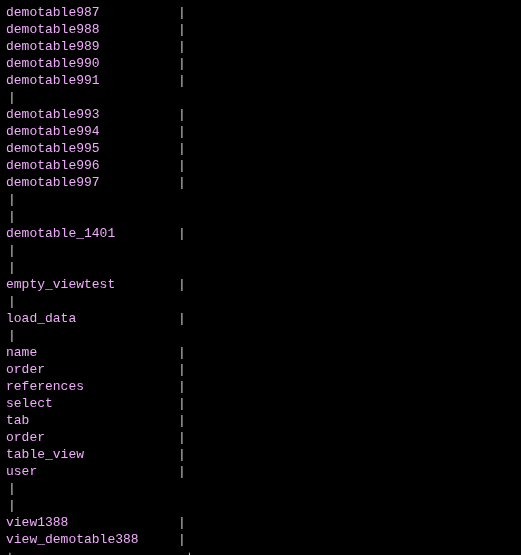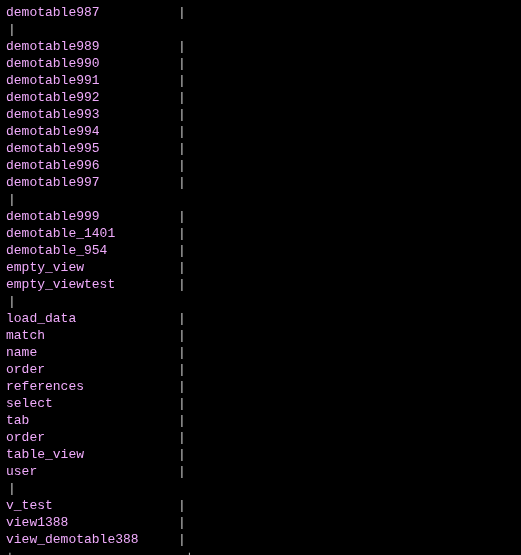--- a/index.html
+++ b/index.html
@@ -37,45 +37,45 @@
     }
     .divider-row {
       color: #c8c8c8;
     }
   </style>
 </head>
 <body>
 
 <div class="table-list">
 <div class="table-row"><span class="col-name">demotable987</span><span class="col-sep">|</span></div>
-    <div class="table-row"><span class="col-sep">|</span></div>
+    <div class="table-row"><span class="col-name">demotable988</span><span class="col-sep">|</span></div>
     <div class="table-row"><span class="col-name">demotable989</span><span class="col-sep">|</span></div>
     <div class="table-row"><span class="col-name">demotable990</span><span class="col-sep">|</span></div>
     <div class="table-row"><span class="col-name">demotable991</span><span class="col-sep">|</span></div>
-    <div class="table-row"><span class="col-name">demotable992</span><span class="col-sep">|</span></div>
+    <div class="table-row"><span class="col-sep">|</span></div>
     <div class="table-row"><span class="col-name">demotable993</span><span class="col-sep">|</span></div>
     <div class="table-row"><span class="col-name">demotable994</span><span class="col-sep">|</span></div>
     <div class="table-row"><span class="col-name">demotable995</span><span class="col-sep">|</span></div>
     <div class="table-row"><span class="col-name">demotable996</span><span class="col-sep">|</span></div>
     <div class="table-row"><span class="col-name">demotable997</span><span class="col-sep">|</span></div>
     <div class="table-row"><span class="col-sep">|</span></div>
-    <div class="table-row"><span class="col-name">demotable999</span><span class="col-sep">|</span></div>
+    <div class="table-row"><span class="col-sep">|</span></div>
     <div class="table-row"><span class="col-name">demotable_1401</span><span class="col-sep">|</span></div>
-    <div class="table-row"><span class="col-name">demotable_954</span><span class="col-sep">|</span></div>
-    <div class="table-row"><span class="col-name">empty_view</span><span class="col-sep">|</span></div>
+    <div class="table-row"><span class="col-sep">|</span></div>
+    <div class="table-row"><span class="col-sep">|</span></div>
     <div class="table-row"><span class="col-name">empty_viewtest</span><span class="col-sep">|</span></div>
     <div class="table-row"><span class="col-sep">|</span></div>
     <div class="table-row"><span class="col-name">load_data</span><span class="col-sep">|</span></div>
-    <div class="table-row"><span class="col-name">match</span><span class="col-sep">|</span></div>
+    <div class="table-row"><span class="col-sep">|</span></div>
     <div class="table-row"><span class="col-name">name</span><span class="col-sep">|</span></div>
     <div class="table-row"><span class="col-name">order</span><span class="col-sep">|</span></div>
     <div class="table-row"><span class="col-name">references</span><span class="col-sep">|</span></div>
     <div class="table-row"><span class="col-name">select</span><span class="col-sep">|</span></div>
     <div class="table-row"><span class="col-name">tab</span><span class="col-sep">|</span></div>
     <div class="table-row"><span class="col-name">order</span><span class="col-sep">|</span></div>
     <div class="table-row"><span class="col-name">table_view</span><span class="col-sep">|</span></div>
     <div class="table-row"><span class="col-name">user</span><span class="col-sep">|</span></div>
     <div class="table-row"><span class="col-sep">|</span></div>
-    <div class="table-row"><span class="col-name">v_test</span><span class="col-sep">|</span></div>
+    <div class="table-row"><span class="col-sep">|</span></div>
     <div class="table-row"><span class="col-name">view1388</span><span class="col-sep">|</span></div>
     <div class="table-row"><span class="col-name">view_demotable388</span><span class="col-sep">|</span></div>
   </div>
 <div class="divider-row">+----------------------+</div>
 
 </body></html>

